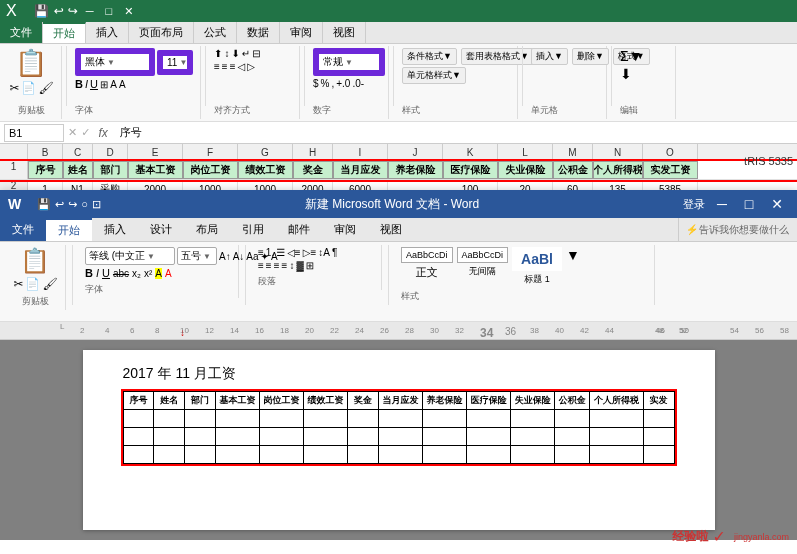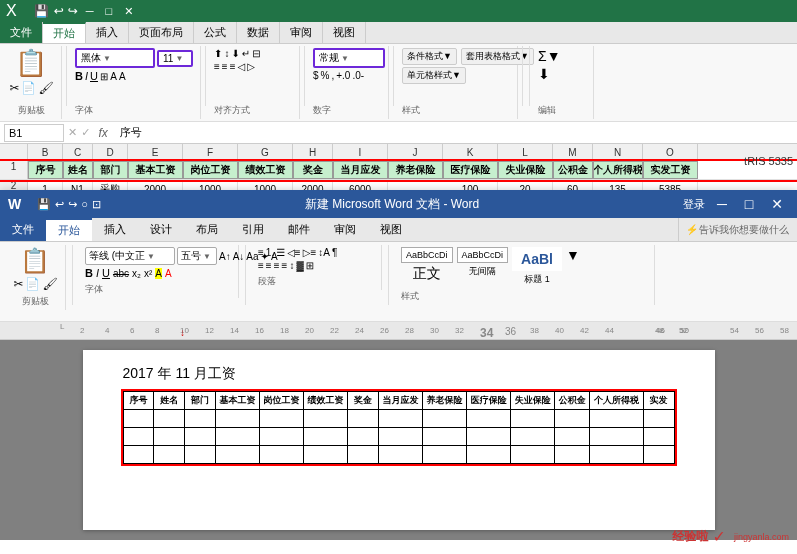--- a/index.html
+++ b/index.html
@@ -12,21 +12,21 @@
     .excel-ribbon { background: #217346; height: 22px; display: flex; align-items: center; padding: 0 6px; gap: 8px; }
     .excel-ribbon-title { color: white; font-size: 11px; flex: 1; text-align: center; }
     .excel-tab-bar { background: #e8e8e8; height: 22px; display: flex; align-items: stretch; border-bottom: 1px solid #ccc; }
     .excel-tab { padding: 2px 10px; font-size: 11px; display: flex; align-items: center; cursor: pointer; border-right: 1px solid #ccc; }
     .excel-tab.active { background: #fff; color: #217346; border-top: 2px solid #217346; }
     .excel-toolbar { background: #f8f8f8; border-bottom: 1px solid #ddd; display: flex; flex-wrap: wrap; padding: 2px 4px; gap: 2px; height: 90px; overflow: hidden; }
     .excel-toolbar-section { display: flex; flex-direction: column; border-right: 1px solid #ddd; padding: 2px 4px; gap: 2px; font-size: 10px; min-width: 60px; align-items: center; }
     .excel-toolbar-section-label { font-size: 9px; color: #666; margin-top: auto; }
     .toolbar-row { display: flex; gap: 2px; align-items: center; }
     .tb-btn { background: #f0f0f0; border: 1px solid #ccc; border-radius: 2px; padding: 1px 4px; font-size: 10px; cursor: pointer; white-space: nowrap; }
-    .tb-dropdown { background: white; border: 2px solid #6d28d9; border-radius: 2px; padding: 1px 4px; font-size: 10px; display: flex; align-items: center; gap: 2px; cursor: pointer; }
+    .tb-dropdown { background: white; border: 6px solid #6d28d9; border-radius: 2px; padding: 1px 4px; font-size: 10px; display: flex; align-items: center; gap: 2px; cursor: pointer; }
     .dropdown-arrow { font-size: 8px; color: #666; }
 
     
     .formula-bar { display: flex; align-items: center; border-bottom: 1px solid #ccc; height: 22px; background: white; padding: 0 4px; gap: 4px; }
     .cell-ref { border: 1px solid #ccc; width: 60px; height: 18px; display: flex; align-items: center; padding: 0 4px; font-size: 11px; }
     .formula-fx { font-size: 12px; color: #666; padding: 0 4px; font-style: italic; }
 
     
     .excel-grid-area { background: white; overflow: hidden; }
     .grid-header-row { display: flex; background: #f0f0f0; border-bottom: 1px solid #ccc; }
@@ -178,20 +178,28 @@
         <div class="tb-btn" style="font-size:9px;">条件格式▼</div>
         <div class="tb-btn" style="font-size:9px;">套用表格格式▼</div>
       </div>
       <div class="toolbar-row">
         <div class="tb-btn" style="font-size:9px;">单元格样式▼</div>
       </div>
       <span class="excel-toolbar-section-label">样式</span>
     </div>
     <div class="divider"></div>
 
+    <div class="excel-toolbar-section" style="width:80px;align-items:flex-start;">
+      <div class="toolbar-row" style="gap:4px;">
+        <div class="tb-btn" style="font-size:9px;">插入▼</div>
+        <div class="tb-btn" style="font-size:9px;">删除▼</div>
+        <div class="tb-btn" style="font-size:9px;">格式▼</div>
+      </div>
+      <span class="excel-toolbar-section-label">单元格</span>
+    </div>
     <div class="divider"></div>
 
     <div class="excel-toolbar-section" style="width:60px;align-items:flex-start;">
       <span style="font-size:14px;">Σ▼</span>
       <span style="font-size:14px;">⬇</span>
       <span class="excel-toolbar-section-label">编辑</span>
     </div>
   </div>
 
   <div class="formula-bar">
@@ -395,21 +403,21 @@
         <span style="font-size:10px;">⊞</span>
       </div>
       <span class="word-ribbon-label">段落</span>
     </div>
     <div class="divider"></div>
 
     <div class="word-ribbon-section" style="width:260px;align-items:flex-start;">
       <div class="word-toolbar-row" style="gap:4px;align-items:flex-start;">
         <div style="display:flex;flex-direction:column;align-items:center;gap:2px;">
           <div class="style-box" style="font-size:9px;padding:2px 4px;">AaBbCcDi</div>
-          <span style="font-size:14px;">正文</span>
+          <span style="font-size:11px;">正文</span>
         </div>
         <div style="display:flex;flex-direction:column;align-items:center;gap:2px;">
           <div class="style-box" style="font-size:9px;padding:2px 4px;">AaBbCcDi</div>
           <span style="font-size:9px;">无间隔</span>
         </div>
         <div style="display:flex;flex-direction:column;align-items:center;gap:2px;">
           <div class="style-box large" style="color:#2b579a;font-size:14px;border:none;">AaBl</div>
           <span style="font-size:9px;">标题 1</span>
         </div>
         <span style="font-size:14px;">▼</span>

